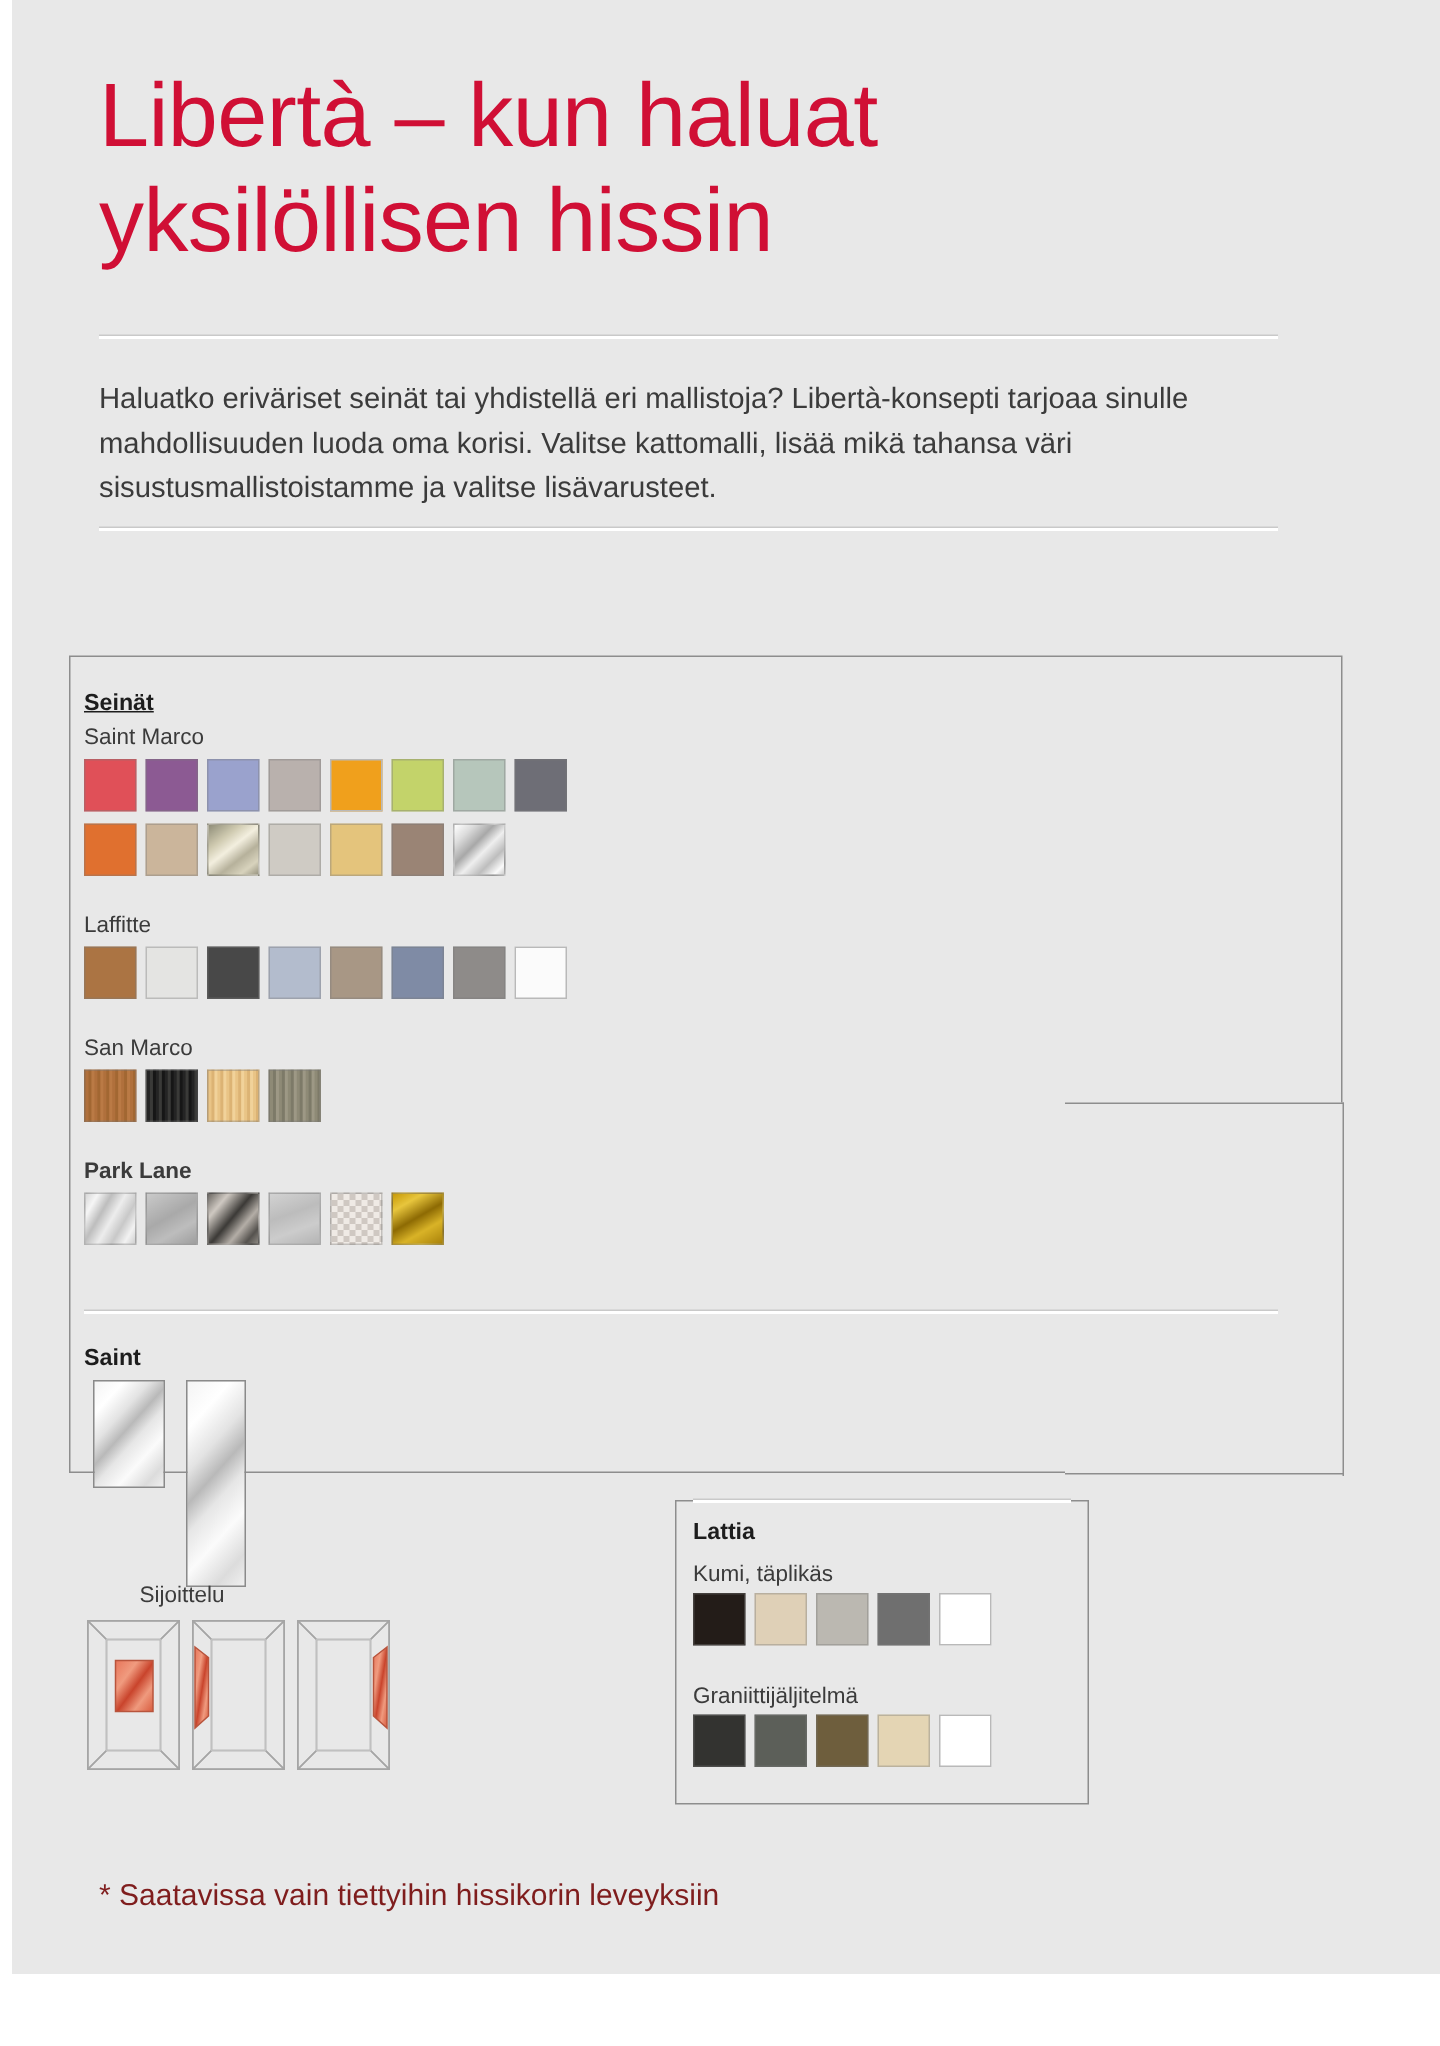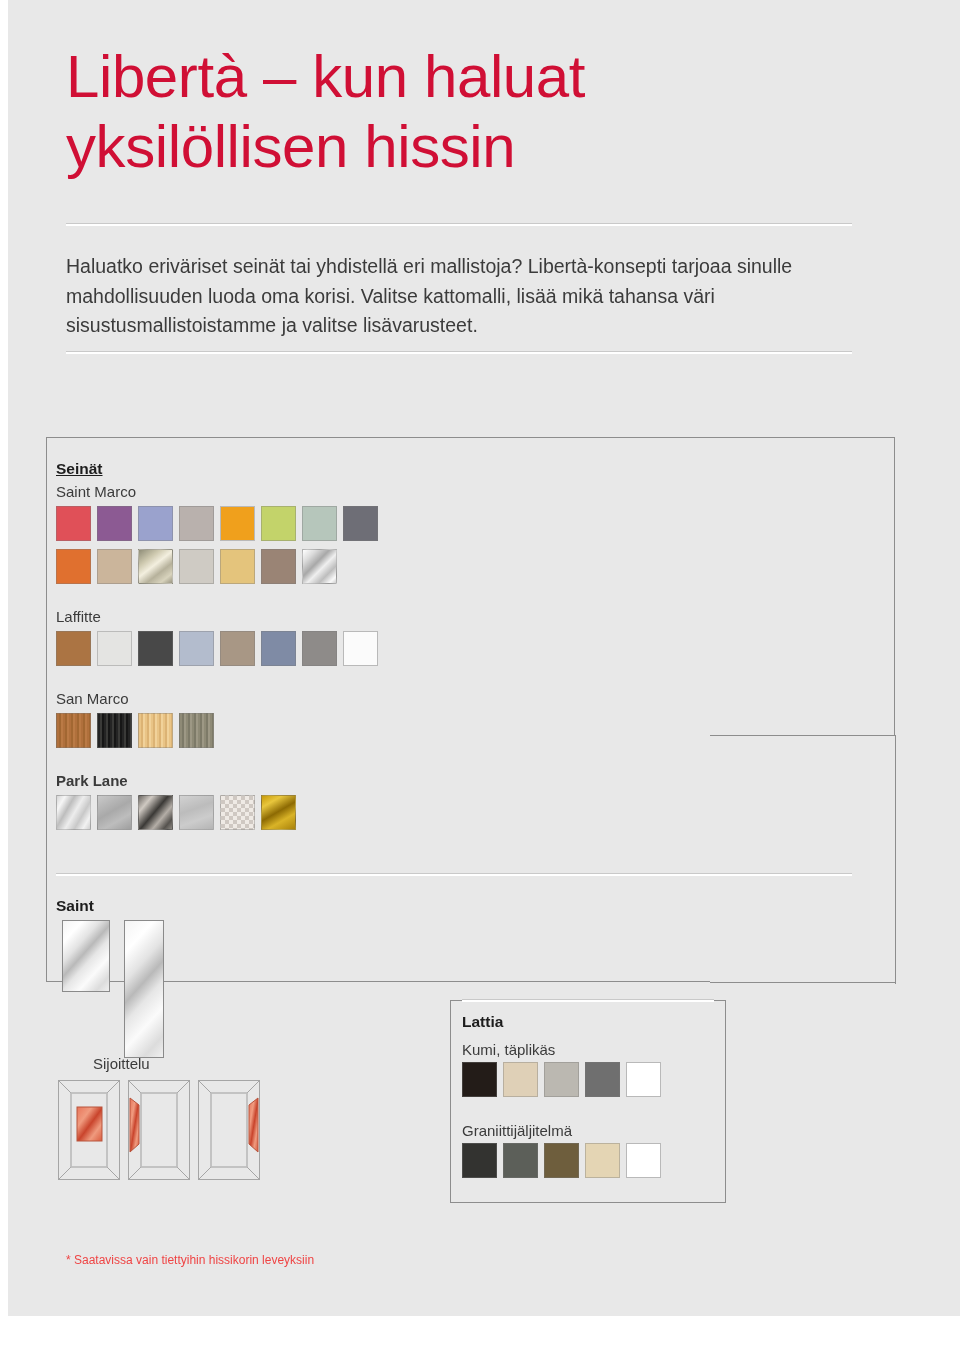--- a/index.html
+++ b/index.html
@@ -163,22 +163,22 @@
 
   
   .cab { position: absolute; width: 62px; height: 100px; }
   .cab svg { display: block; }
 
   
   .footnote {
     position: absolute;
     left: 66px;
     top: 1253px;
-    color: #ef4444;
-    font-size: 12px;
+    color: #7f1d1d;
+    font-size: 20px;
   }
   .footer {
     position: absolute;
     left: 8px;
     top: 1330px;
     width: 952px;
     height: 34px;
     display: flex;
     align-items: center;
     background: #ffffff;

